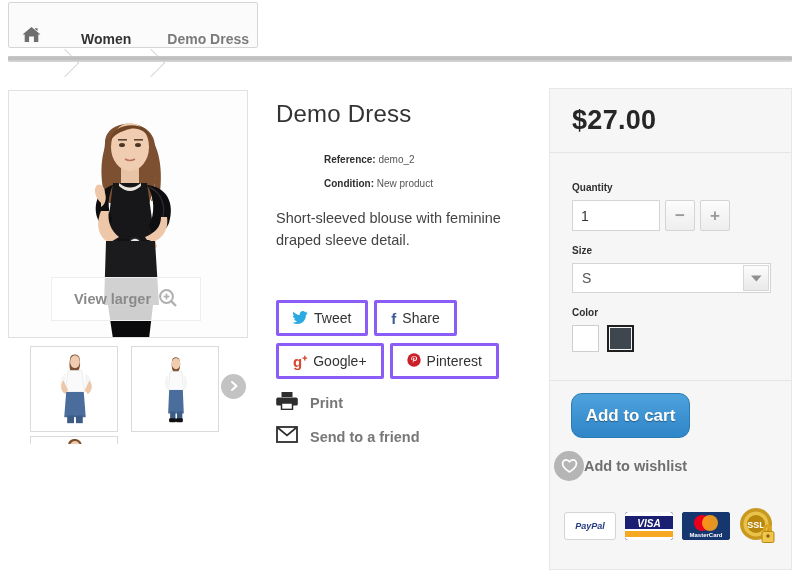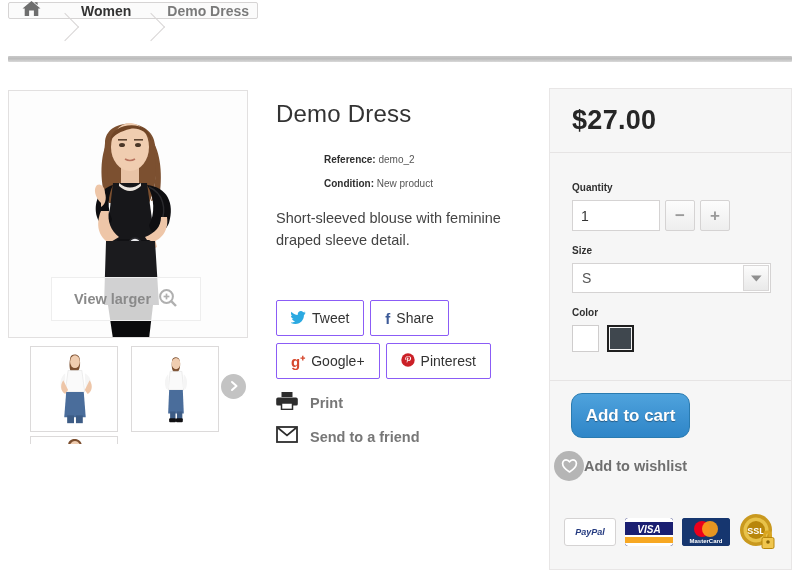--- a/index.html
+++ b/index.html
@@ -7,22 +7,22 @@
     margin: 0; padding: 0;
     width: 800px; height: 570px;
     background: #ffffff;
     font-family: "Liberation Sans", sans-serif;
     overflow: hidden;
   }
 
   
   .breadcrumb {
     position: absolute; left: 8px; top: 2px;
-    height: 17px;
-    display: flex; align-items: center;
+    height: 46px;
+    display: flex; align-items: flex-end;
     border: 1px solid #d6d4d4;
     background: #fbfbfb;
     border-radius: 2px;
   }
   .bc-home {
     display: flex; align-items: center; justify-content: center;
     width: 44px;
   }
   .bc-sep {
     width: 22px; position: relative;
@@ -106,21 +106,21 @@
   .meta-row b { color: #2e2e2e; }
   .short-desc {
     font-size: 14.5px; color: #444444; line-height: 1.55;
     margin-top: 18px; margin-bottom: 0;
   }
 
   .social { position: absolute; left: 276px; top: 300px; width: 250px; }
   .social-row { display: flex; gap: 6px; margin-bottom: 7px; }
   .sbtn {
     height: 36px;
-    border: 1px solid #8b5cf6;
+    border: 3px solid #8b5cf6;
     background: #ffffff;
     display: flex; align-items: center; justify-content: center;
     gap: 6px;
     font-size: 14px; color: #333333;
     padding: 0 14px;
     border-radius: 2px;
   }
   .sbtn .glyph { font-weight: bold; font-size: 15px; }
   .tw { color: #2ba9e1; }
   .fb { color: #3c5a98; }
@@ -217,21 +217,21 @@
     display: flex; align-items: center; 
   }
   .wish-circle {
     width: 30px; height: 30px; border-radius: 50%;
     background: #b5b5b5;
     display: flex; align-items: center; justify-content: center;
   }
   .wish-label { font-size: 14.5px; color: #6f6f6f; font-weight: bold; }
 
   .pay-row {
-    position: absolute; left: 0; bottom: 18px; width: 100%;
+    position: absolute; left: 0; bottom: 24px; width: 100%;
     display: flex; align-items: center; justify-content: center; gap: 9px;
   }
   .pay { height: 28px; border-radius: 3px; display: flex;
          align-items: center; justify-content: center;
          font-size: 9px; font-weight: bold; }
   .pay-paypal { width: 52px; background: #ffffff; border: 1px solid #d5d3d3;
                 color: #253b80; font-style: italic; }
   .pay-visa { width: 48px; background: #1a1f71; color: #ffffff;
               flex-direction: column; overflow: hidden; }
   .pay-mc { width: 48px; background: #16366f; }

